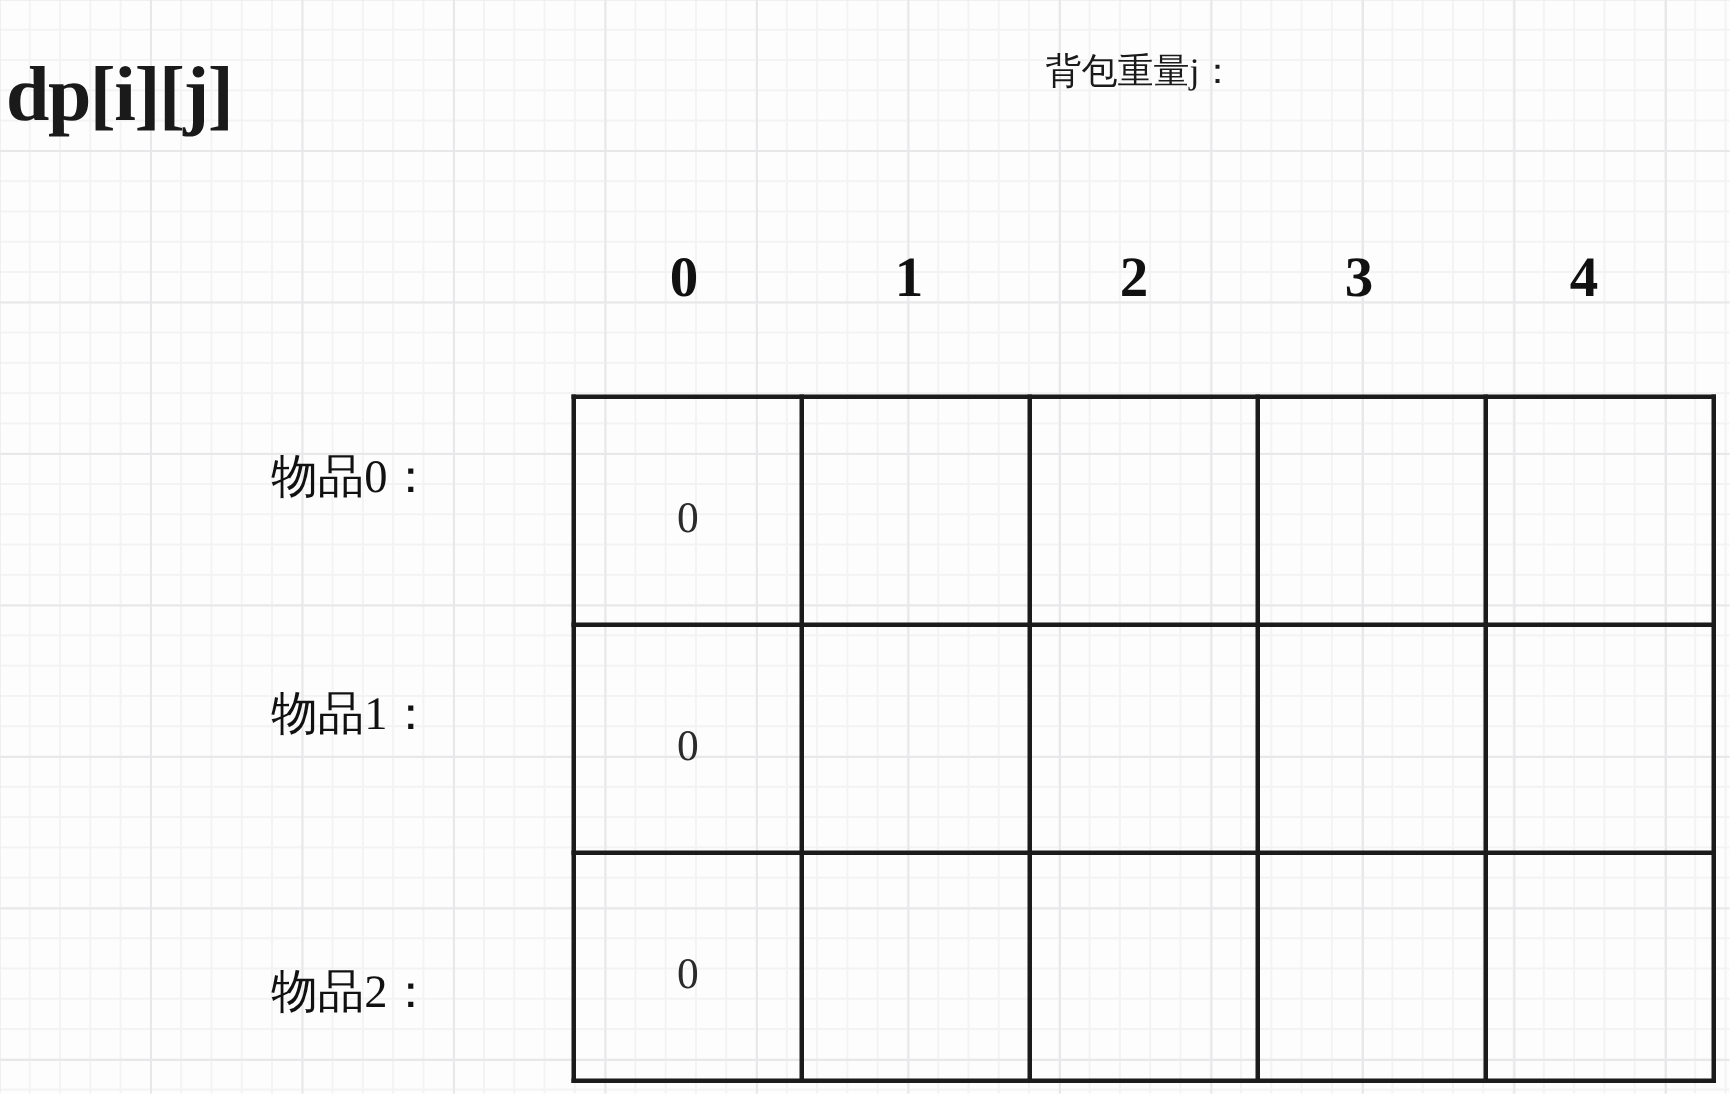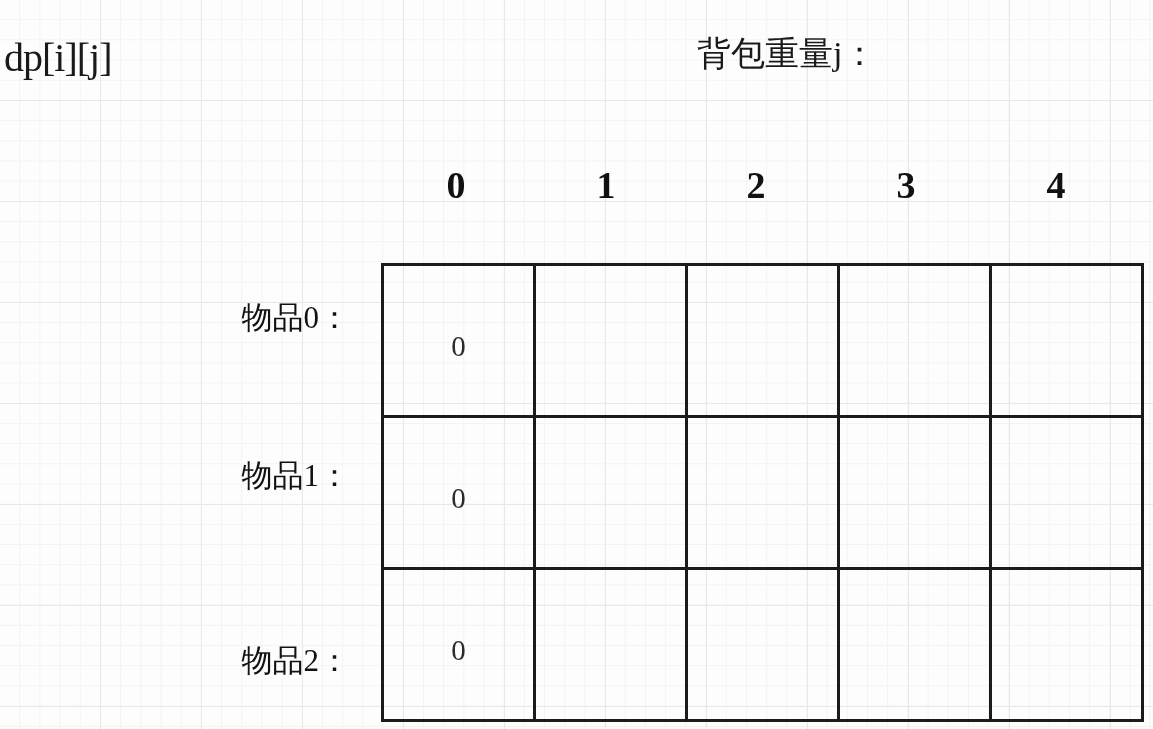--- a/index.html
+++ b/index.html
@@ -29,53 +29,53 @@
       101px 101px,
       20.2px 20.2px,
       20.2px 20.2px;
     background-position: -1px -1px, -1px -1px, -1px -1px, -1px -1px;
   }
 
   #title {
     position: absolute;
     left: 4px;
     top: 34px;
-    font-size: 40px;
-    font-weight: normal;
+    font-size: 52px;
+    font-weight: bold;
     color: #1a1a1a;
     letter-spacing: -1px;
     white-space: nowrap;
   }
 
   #col-header-label {
     position: absolute;
     left: 697px;
     top: 31px;
-    font-size: 34px;
+    font-size: 24px;
     color: #1a1a1a;
     white-space: nowrap;
   }
 
   
   .col-num {
     position: absolute;
     top: 163px;
     width: 150px;
     text-align: center;
     font-size: 38px;
     font-weight: bold;
     color: #111111;
   }
 
   
   .row-label {
     position: absolute;
     left: 120px;
     width: 230px;
-    text-align: right;
+    text-align: center;
     font-size: 31px;
     color: #111111;
     white-space: nowrap;
   }
 
   
   #grid {
     position: absolute;
     left: 381px;
     top: 263px;

